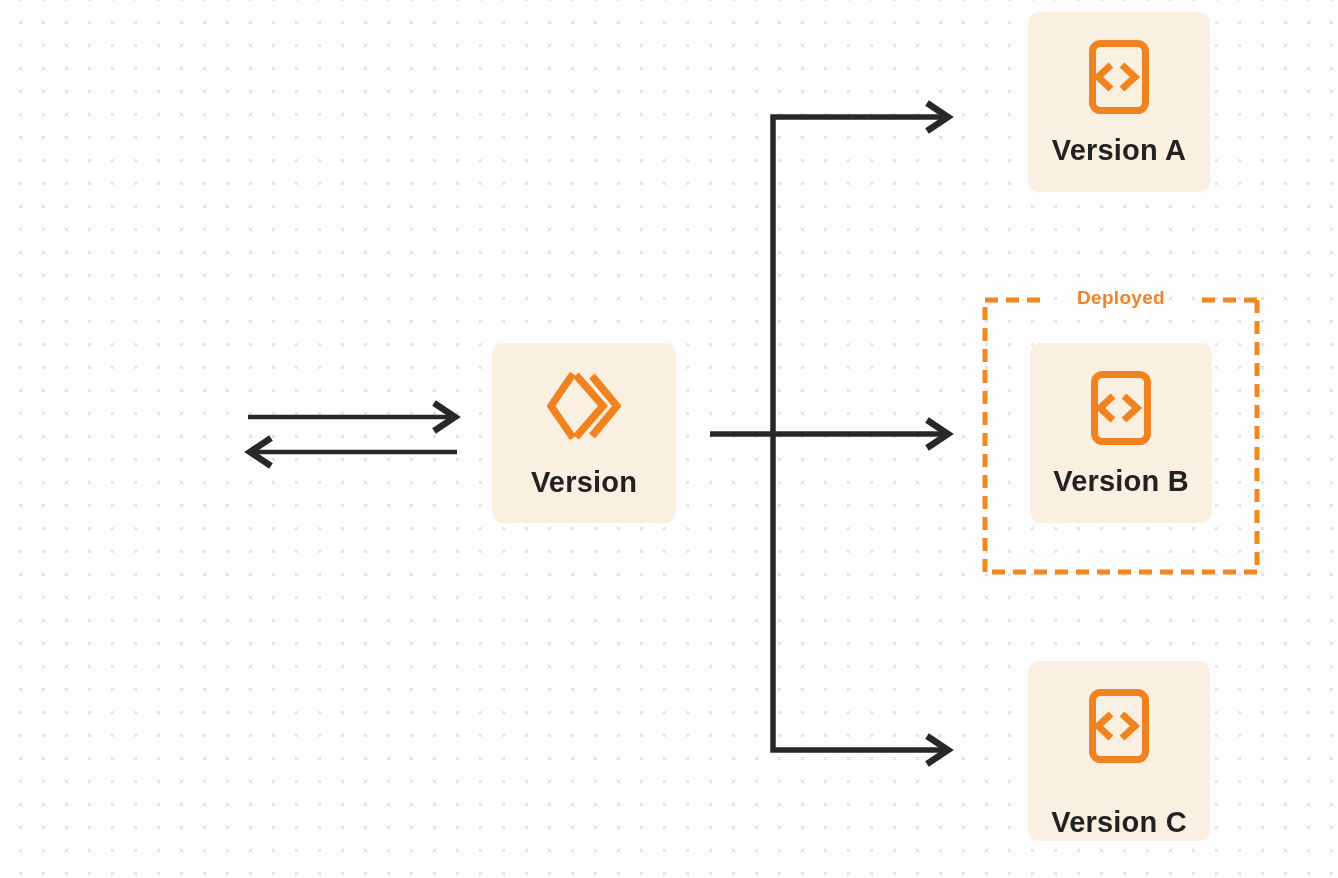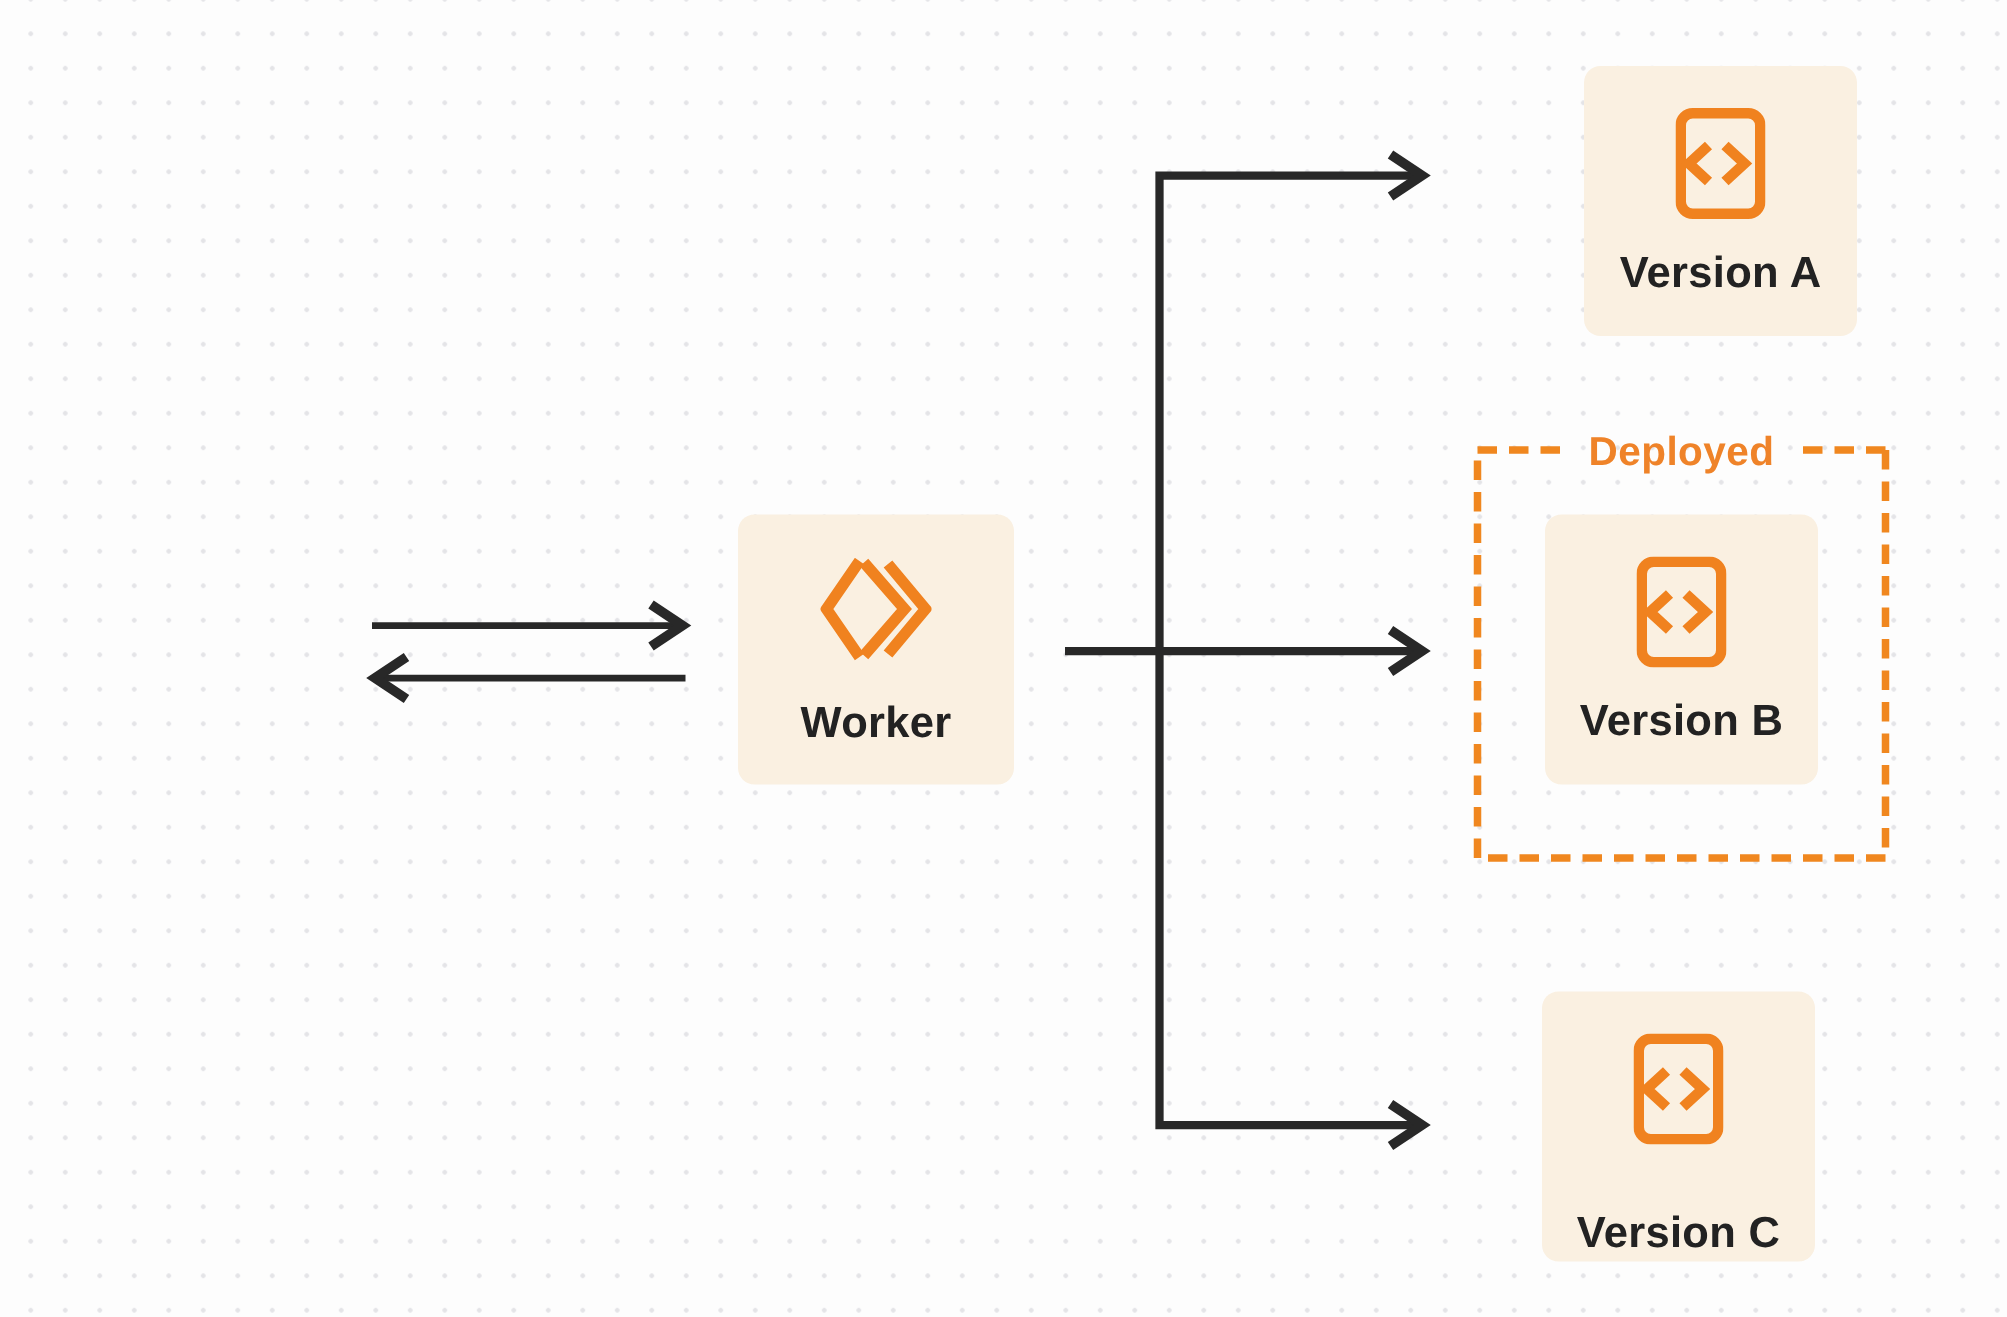--- a/index.html
+++ b/index.html
@@ -51,21 +51,21 @@
     background: #faf0e1;
     padding-top: 29px;
   }
   .worker-box .node-label { margin-top: 26px; }
   .version-box {
     width: 182px; height: 180px;
     background: #faf0e1;
     padding-top: 28px;
   }
   .version-box .node-label { margin-top: 22px; }
-  .version-a { left: 1028px; top: 44px; margin-left: 28px; }
+  .version-a { left: 1028px; top: 12px; }
   .version-b { left: 1030px; top: 343px; }
   .version-c { left: 1028px; top: 661px; gap: 23px; }
   .traffic-label {
     position: absolute;
     left: 786px; top: 349px;
     width: 142px;
     text-align: center;
     color: #1d1d1d;
     font-weight: 700;
     line-height: 1;
@@ -75,21 +75,21 @@
     font-size: 21px;
     letter-spacing: 2px;
     display: block;
     margin-top: 13px;
   }
   .deployed-label {
     position: absolute;
     left: 1043px; top: 288px;
     width: 156px;
     text-align: center;
-    font-size: 27px;
+    font-size: 19px;
     font-weight: 700;
     color: #ef8329;
     line-height: 1;
     letter-spacing: 0.3px;
   }
   .icon-holder { line-height: 0; }
 </style>
 </head>
 <body>
 
@@ -125,21 +125,21 @@
   <div class="node worker-box">
     <div class="icon-holder">
       <svg width="74" height="70" viewBox="0 0 74 70" xmlns="http://www.w3.org/2000/svg">
         <g stroke="#f0821f" stroke-width="7.5" fill="none" stroke-linecap="butt" stroke-linejoin="miter">
           <path d="M 26,2 L 4,34 L 26,66"></path>
           <path d="M 29,3 L 56,34 L 29,65"></path>
           <path d="M 45,4 L 70,34 L 45,64"></path>
         </g>
       </svg>
     </div>
-    <div class="node-label">Worker</div>
+    <div class="node-label">Version</div>
   </div>
 
   <div class="node version-box version-a">
     <div class="icon-holder">
       <svg width="60" height="74" viewBox="0 0 60 74" xmlns="http://www.w3.org/2000/svg">
         <g stroke="#f0821f" stroke-width="7" fill="none" stroke-linejoin="miter">
           <rect x="3.5" y="3.5" width="53" height="67" rx="8"></rect>
           <path d="M 22,25 L 9,37 L 22,49"></path>
           <path d="M 33,25 L 46,37 L 33,49"></path>
         </g>

